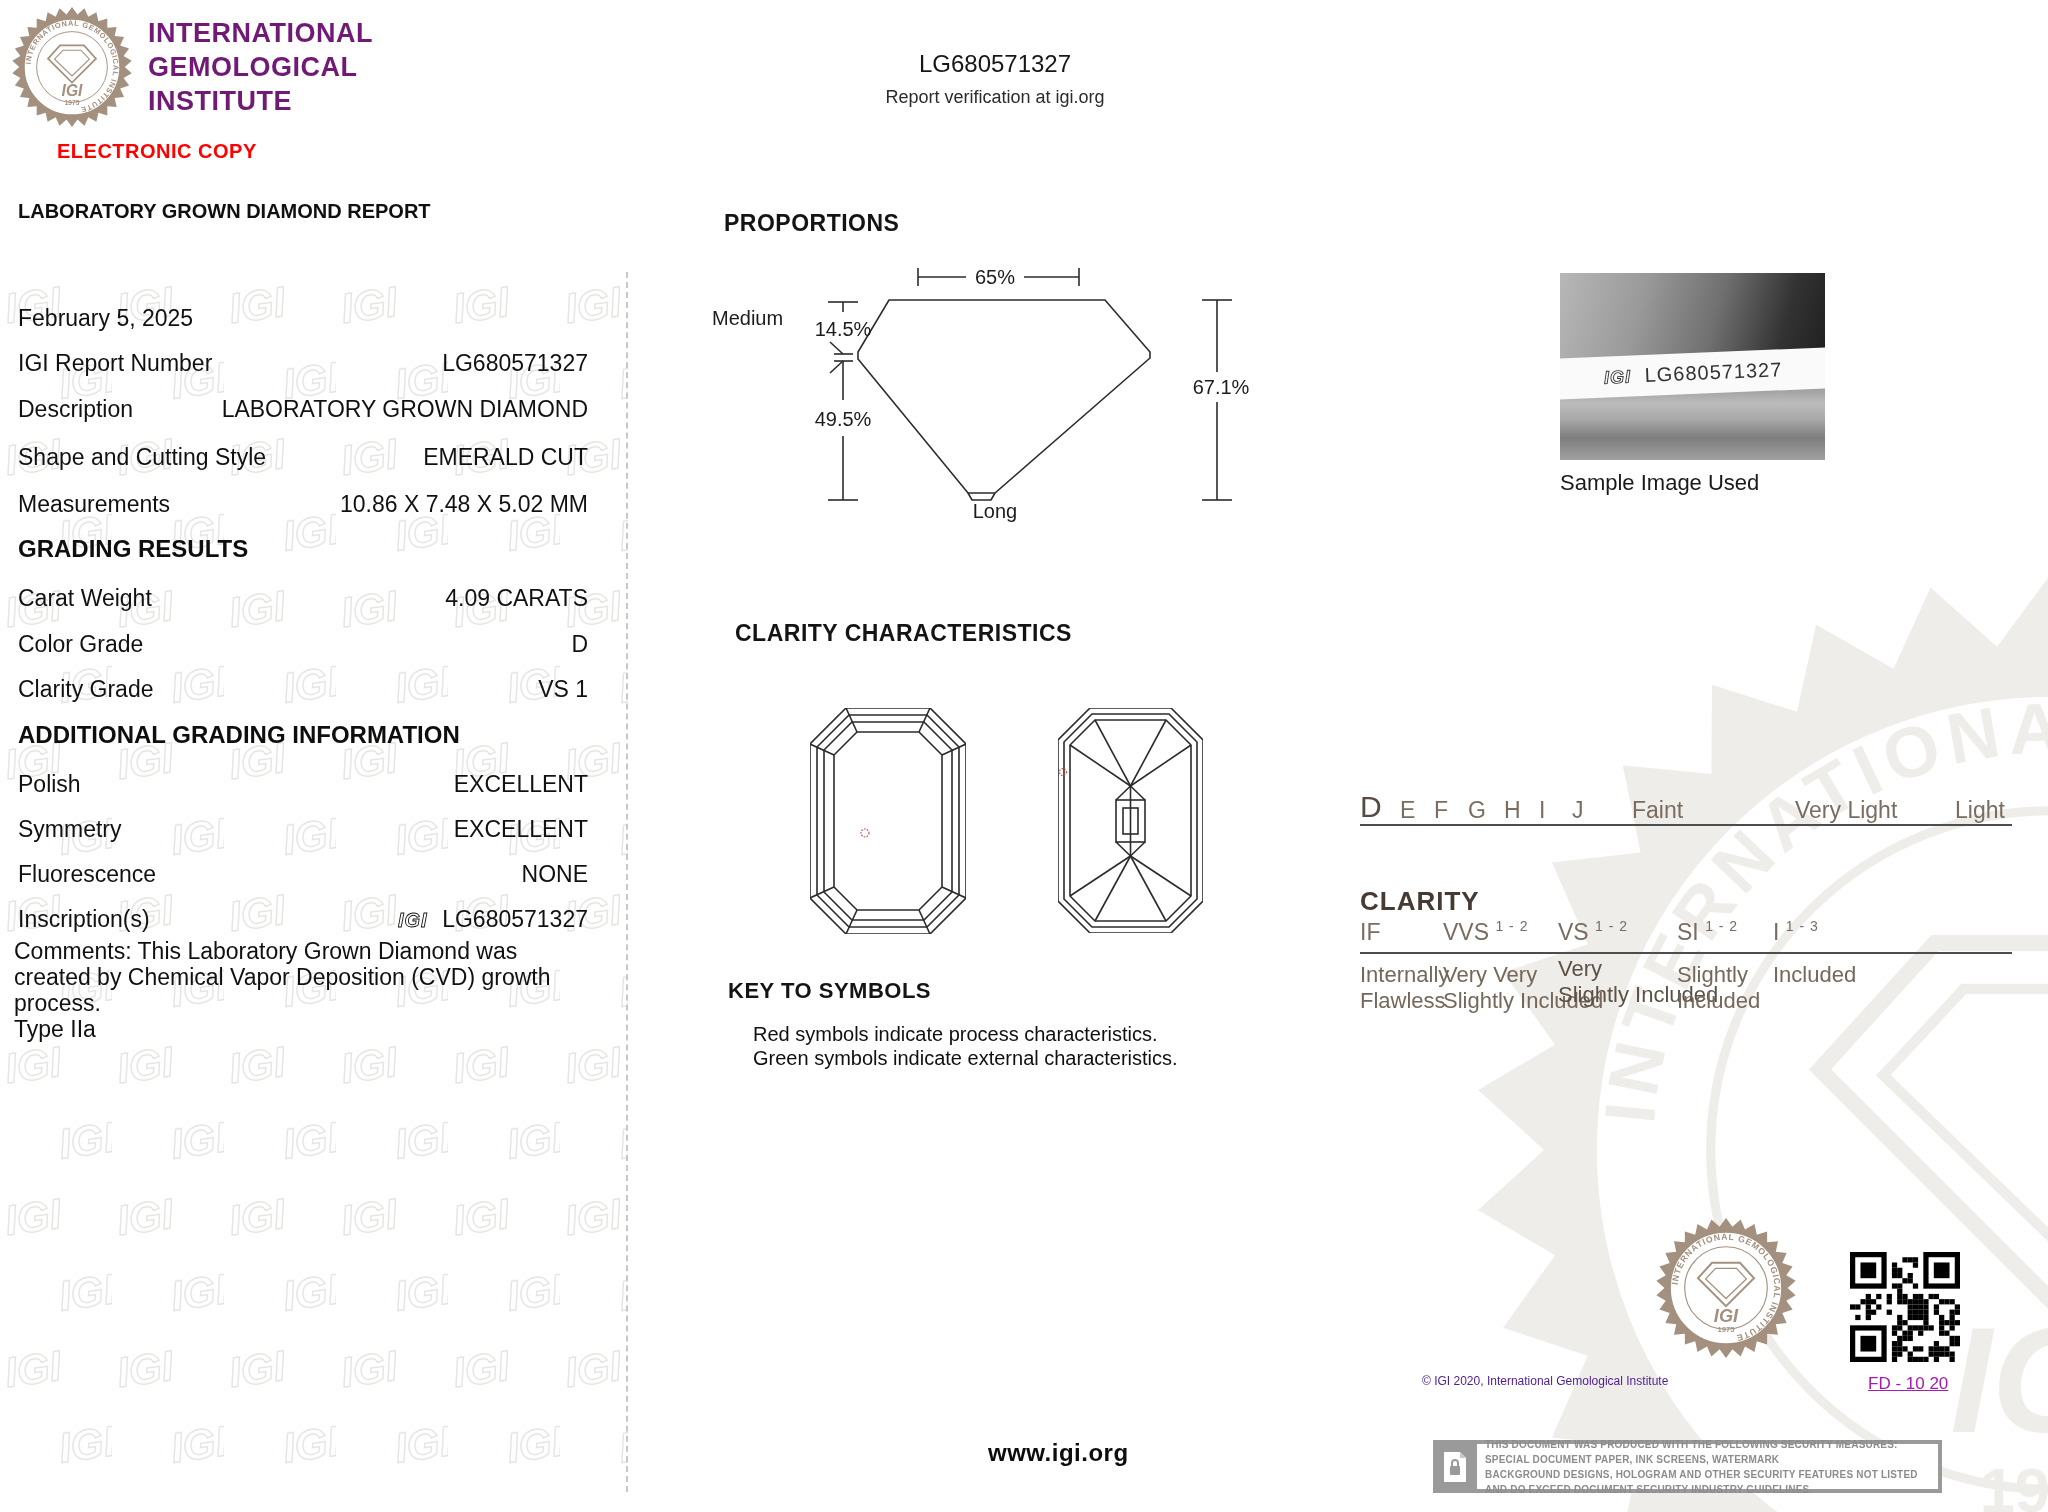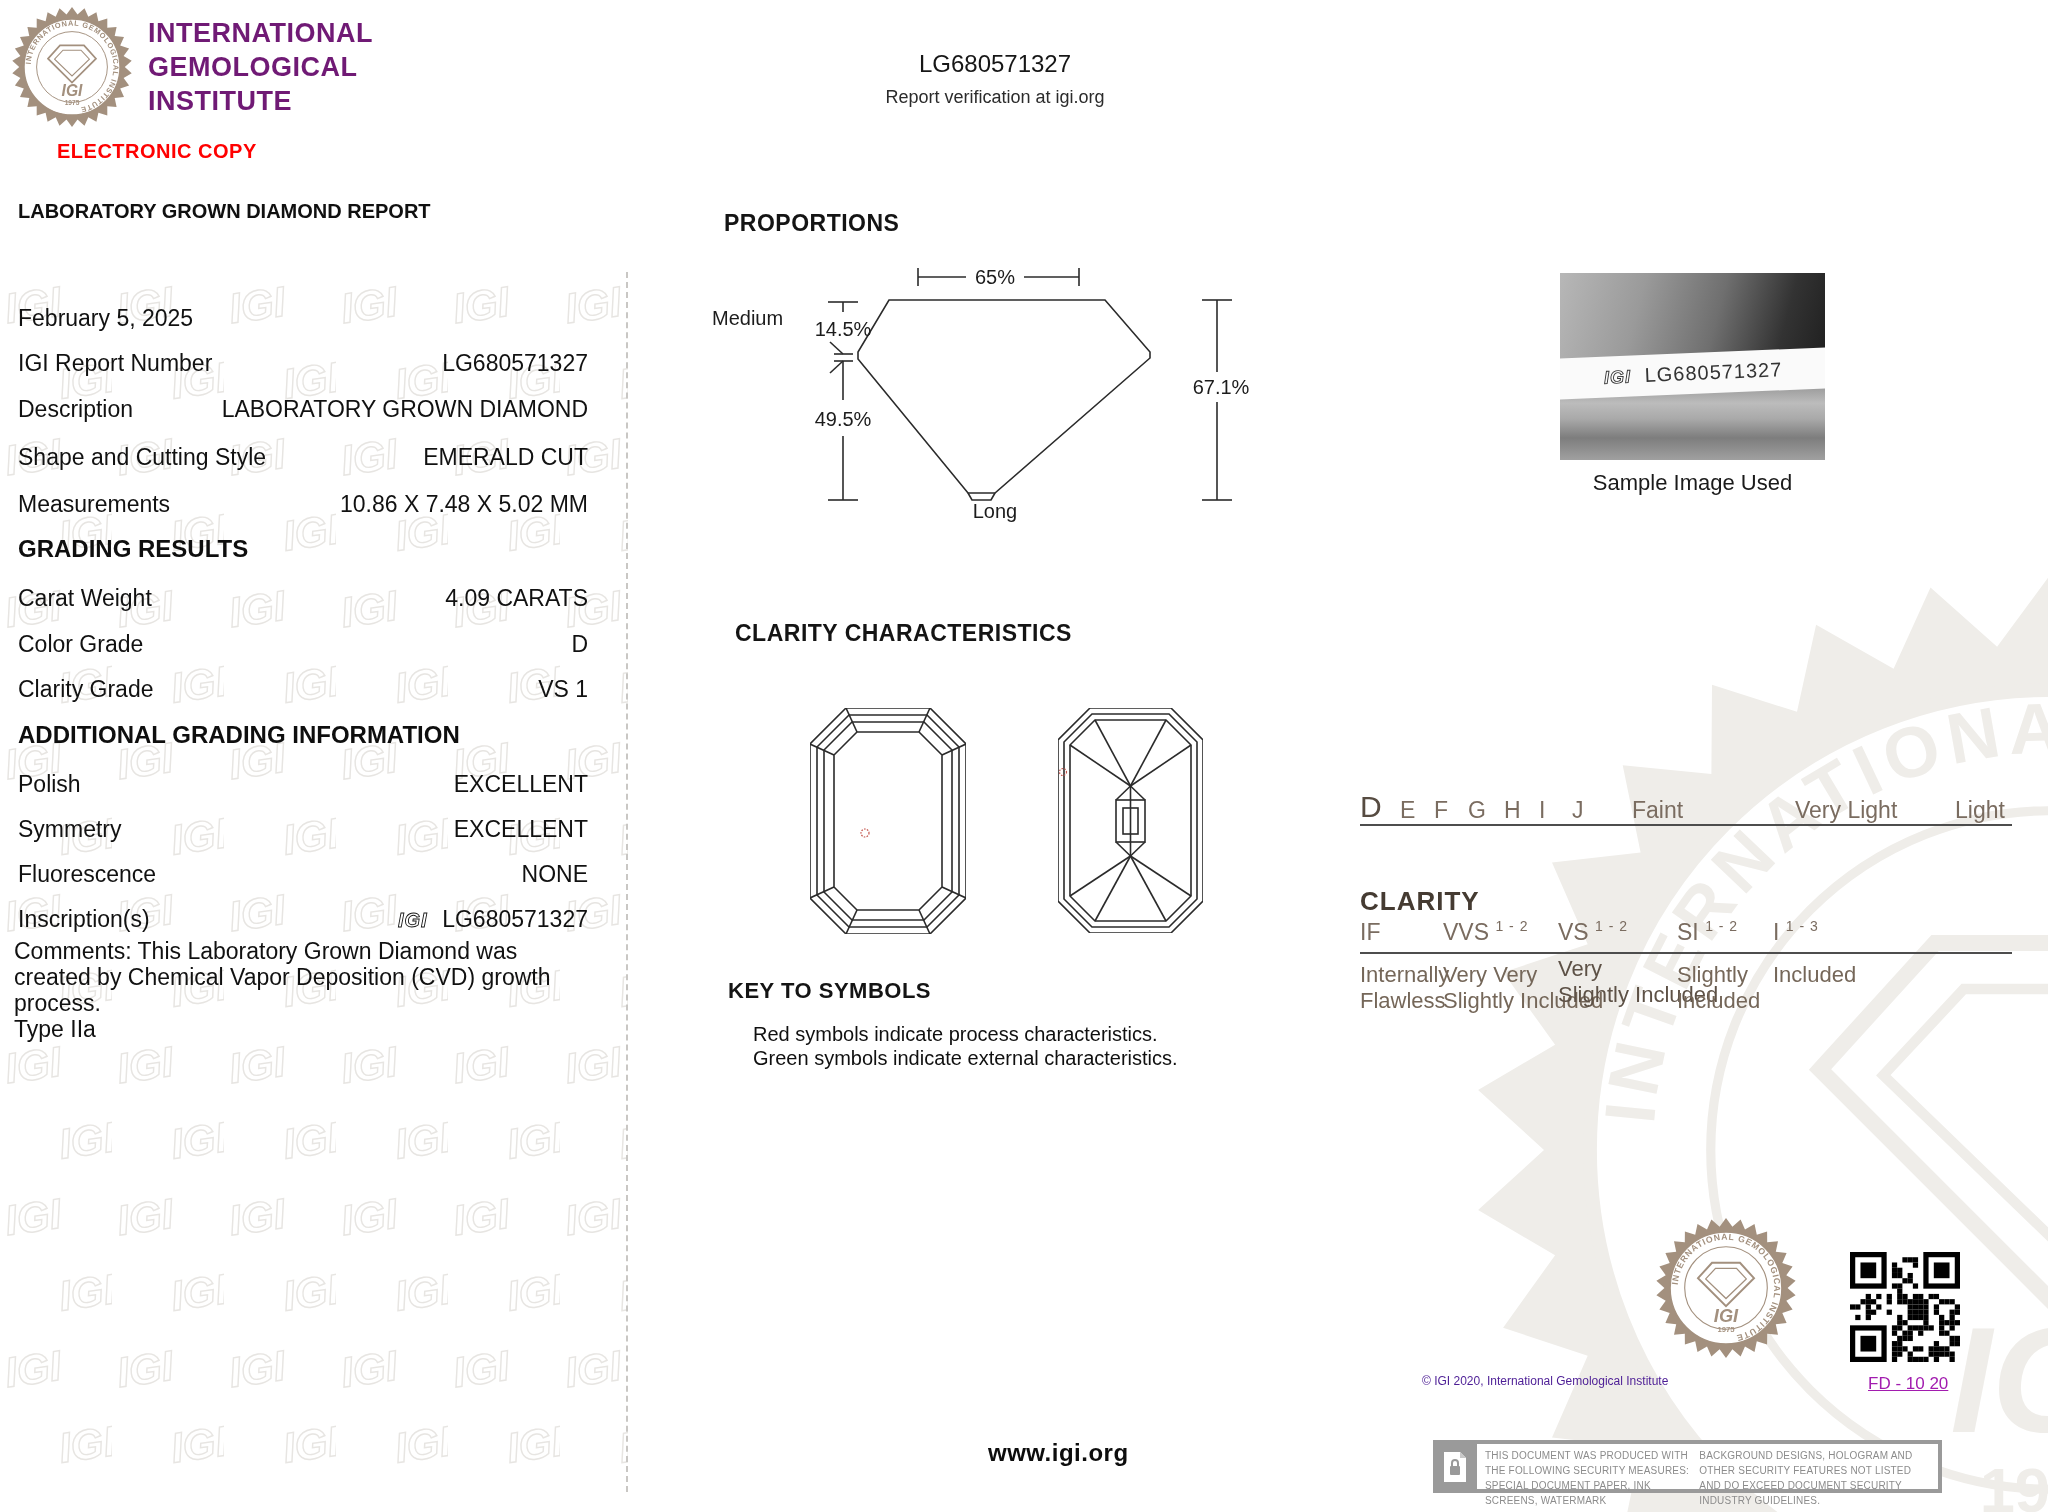--- a/index.html
+++ b/index.html
@@ -29,21 +29,21 @@
   .prop-svg text{font-size:20px;fill:#1c1c1c;}
   
   .sample{left:1560px;top:273px;width:265px;height:187px;overflow:hidden;background:#8f8f8f;}
   .sample-top{position:absolute;left:0;top:0;right:0;height:52%;
      background:linear-gradient(105deg,#b7b7b7,#9a9a9a 30%,#6f6f6f 58%,#333 82%,#1f1f1f);}
   .sample-bottom{position:absolute;left:0;bottom:0;right:0;height:42%;
      background:linear-gradient(180deg,#8f8f8f,#bcbcbc 28%,#a9a9a9 48%,#7d7d7d 72%,#a0a0a0);}
   .sample-band{position:absolute;left:-8px;right:-8px;top:43%;height:22%;background:#fafafa;
      transform:rotate(-2.4deg);display:flex;align-items:center;justify-content:center;gap:8px;}
   .band-text{font-size:20px;letter-spacing:1px;color:#333;}
-  .sample-cap{left:1560px;top:470px;width:265px;text-align:center;font-size:22px;color:#1a1a1a;}
+  .sample-cap{left:1560px;top:470px;width:265px;font-size:22px;color:#1a1a1a;}
   
   .cc-title{left:735px;top:620px;font-size:23px;font-weight:bold;letter-spacing:.5px;}
   .key-title{left:728px;top:978px;font-size:22px;font-weight:bold;letter-spacing:.5px;}
   .key-lines{left:753px;top:1022px;font-size:20px;line-height:24px;color:#101010;}
   
   .scale-title{font-size:26px;font-weight:bold;color:#453b32;letter-spacing:1px;}
   .color-sec{left:1360px;top:758px;width:652px;height:80px;}
   .cl{position:absolute;top:39px;font-size:23px;color:#7a6c60;}
   .cl-sel{top:32px;font-size:30px;color:#564b41;}
   .rule{position:absolute;left:0;width:652px;height:2px;background:#4d4d4d;}
@@ -54,22 +54,22 @@
   .cd-raise{top:70px;color:#5d5146;}
   
   .f-seal{left:1656px;top:1218px;}
   .qr{left:1848px;top:1250px;background:#fff;padding:2px;}
   .copyright{left:1422px;top:1374px;font-size:12px;color:#4c1d95;}
   .form-code{left:1868px;top:1374px;font-size:17px;color:#a21caf;text-decoration:underline;}
   .website{left:988px;top:1439px;font-size:24px;font-weight:bold;color:#0d0d0d;letter-spacing:.5px;}
   .sec-strip{left:1433px;top:1440px;width:509px;height:53px;background:#9a9a9a;display:flex;align-items:stretch;z-index:2;}
   .sec-icon{width:44px;display:flex;align-items:center;justify-content:center;}
   .sec-text{flex:1;background:#fff;margin:4px 4px 4px 0;padding:4px 8px;
-     font-size:10px;line-height:15px;color:#8c8c8c;font-weight:normal;letter-spacing:.2px;
-     display:flex;justify-content:center;}
+     font-size:10px;line-height:15px;color:#8c8c8c;font-weight:bold;letter-spacing:.2px;
+     display:flex;flex-direction:column;justify-content:center;}
   svg .thin{stroke:#2b2b2b;stroke-width:1.6;fill:none;}
 </style>
 </head>
 <body>
 
 <div class="page">
 
   <div class="abs wm-seal" id="wm-seal"><svg width="1150" height="1150" viewBox="0 0 1150 1150">
       <polygon points="575.0,0.0 627.9,71.8 694.5,12.6 731.4,93.8 808.9,49.7 828.0,136.8 913.0,109.8 913.6,199.0 1002.3,190.2 984.4,277.6 1073.0,287.5 1037.3,369.2 1121.9,397.3 1069.9,469.8 1146.9,514.9 1081.0,575.0 1146.9,635.1 1069.9,680.2 1121.9,752.7 1037.3,780.8 1073.0,862.5 984.4,872.4 1002.3,959.8 913.6,951.0 913.0,1040.2 828.0,1013.2 808.9,1100.3 731.4,1056.2 694.5,1137.4 627.9,1078.2 575.0,1150.0 522.1,1078.2 455.5,1137.4 418.6,1056.2 341.1,1100.3 322.0,1013.2 237.0,1040.2 236.4,951.0 147.7,959.8 165.6,872.4 77.0,862.5 112.7,780.8 28.1,752.7 80.1,680.2 3.1,635.1 69.0,575.0 3.1,514.9 80.1,469.8 28.1,397.3 112.7,369.2 77.0,287.5 165.6,277.6 147.7,190.2 236.4,199.0 237.0,109.8 322.0,136.8 341.1,49.7 418.6,93.8 455.5,12.6 522.1,71.8" fill="#efede9"></polygon>
       <circle cx="575" cy="575" r="460" fill="#fff" stroke="#efede9" stroke-width="13.8"></circle>

